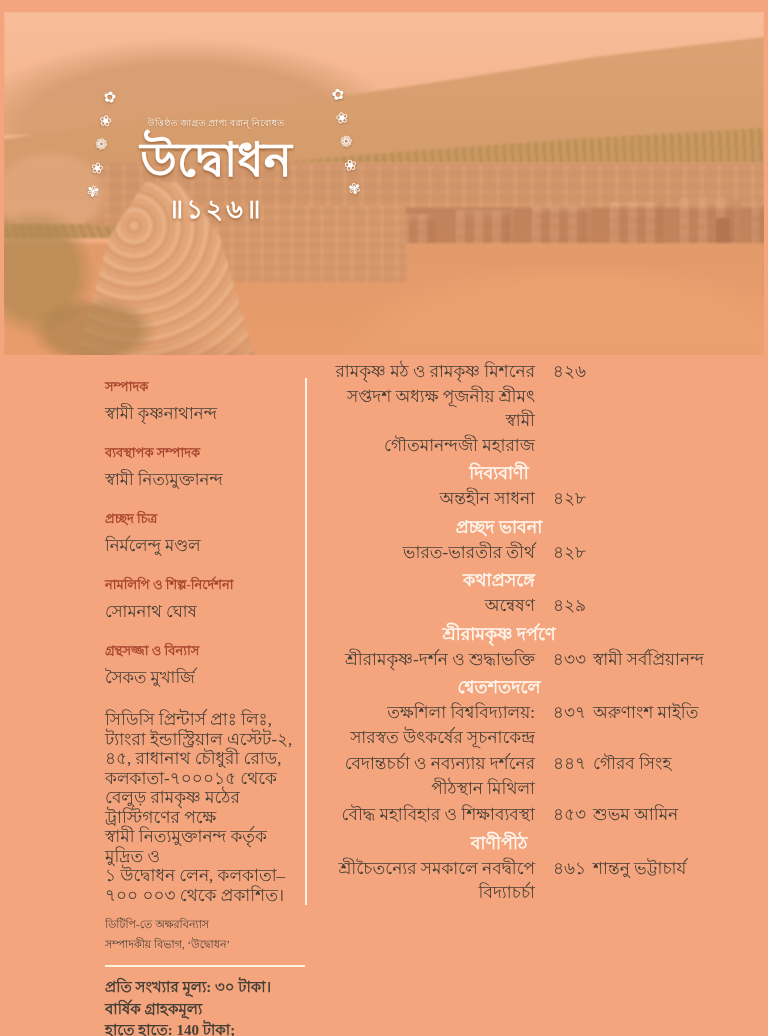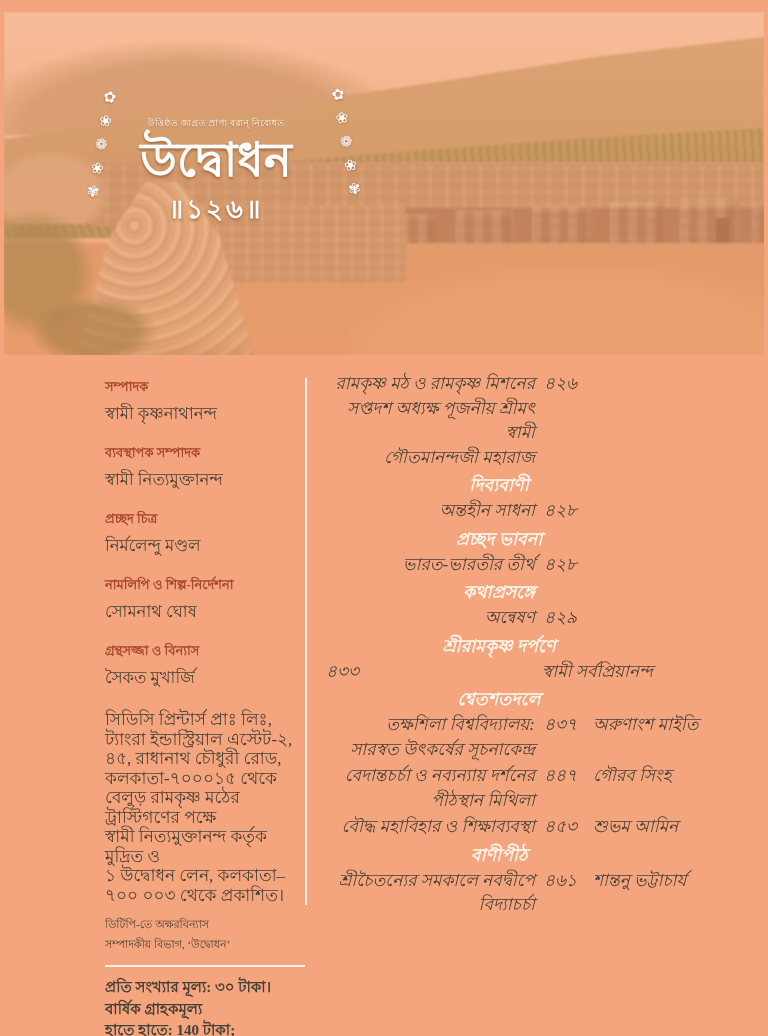--- a/index.html
+++ b/index.html
@@ -84,25 +84,25 @@
   .left-col{position:absolute;left:105px;top:377px;width:196px;}
   .credit{margin-bottom:15px;}
   .credit .c-label{color:var(--accent);font-size:13px;font-weight:bold;margin-bottom:3px;}
   .credit .c-value{font-size:16.5px;}
   .imprint{margin-top:18px;font-size:17px;line-height:19.5px;}
   .dtp{margin-top:9px;font-size:11px;line-height:20px;}
   .h-rule{width:200px;height:2px;background:var(--rule);margin:11px 0 10px 0;}
   .pricing{font-size:15px;font-weight:bold;line-height:21.5px;}
   .v-rule{position:absolute;left:305px;top:378px;width:2px;height:527px;background:var(--rule);}
   
-  .toc{position:absolute;left:322px;top:372px;width:384px;font-size:17px;font-style:italic;}
+  .toc{position:absolute;left:322px;top:360px;width:384px;font-size:17px;}
   .toc-entry{display:grid;grid-template-columns:213px 46px 1fr;column-gap:5px;
     align-items:start;line-height:24.5px;margin-bottom:2px;}
   .t-title{text-align:right;}
-  .t-page{padding-left:4px;}
+  .t-page{padding-left:4px;text-align:right;}
   .t-author{padding-left:2px;white-space:nowrap;}
   .toc-header{color:var(--head);font-weight:bold;font-size:17.5px;text-align:center;
     line-height:26px;margin:1px 30px 1px 0;}
 </style>
 </head>
 <body>
 
 <div class="hero">
   <div class="scene">
     <div class="sky"></div>
@@ -214,20 +214,23 @@
     <div class="toc-header">কথাপ্রসঙ্গে</div>
     <div class="toc-entry">
     <div class="t-title">
         <div>অন্বেষণ</div>
       </div>
     <div class="t-page">৪২৯</div>
     <div class="t-author"></div>
   </div>
     <div class="toc-header">শ্রীরামকৃষ্ণ দর্পণে</div>
     <div class="toc-entry">
+    <div class="t-title">
+        <div>শ্রীরামকৃষ্ণ-দর্শন ও শুদ্ধাভক্তি</div>
+      </div>
     <div class="t-page">৪৩৩</div>
     <div class="t-author">স্বামী সর্বপ্রিয়ানন্দ</div>
   </div>
     <div class="toc-header">শ্বেতশতদলে</div>
     <div class="toc-entry">
     <div class="t-title">
         <div>তক্ষশিলা বিশ্ববিদ্যালয়:</div>
         <div>সারস্বত উৎকর্ষের সূচনাকেন্দ্র</div>
       </div>
     <div class="t-page">৪৩৭</div>

